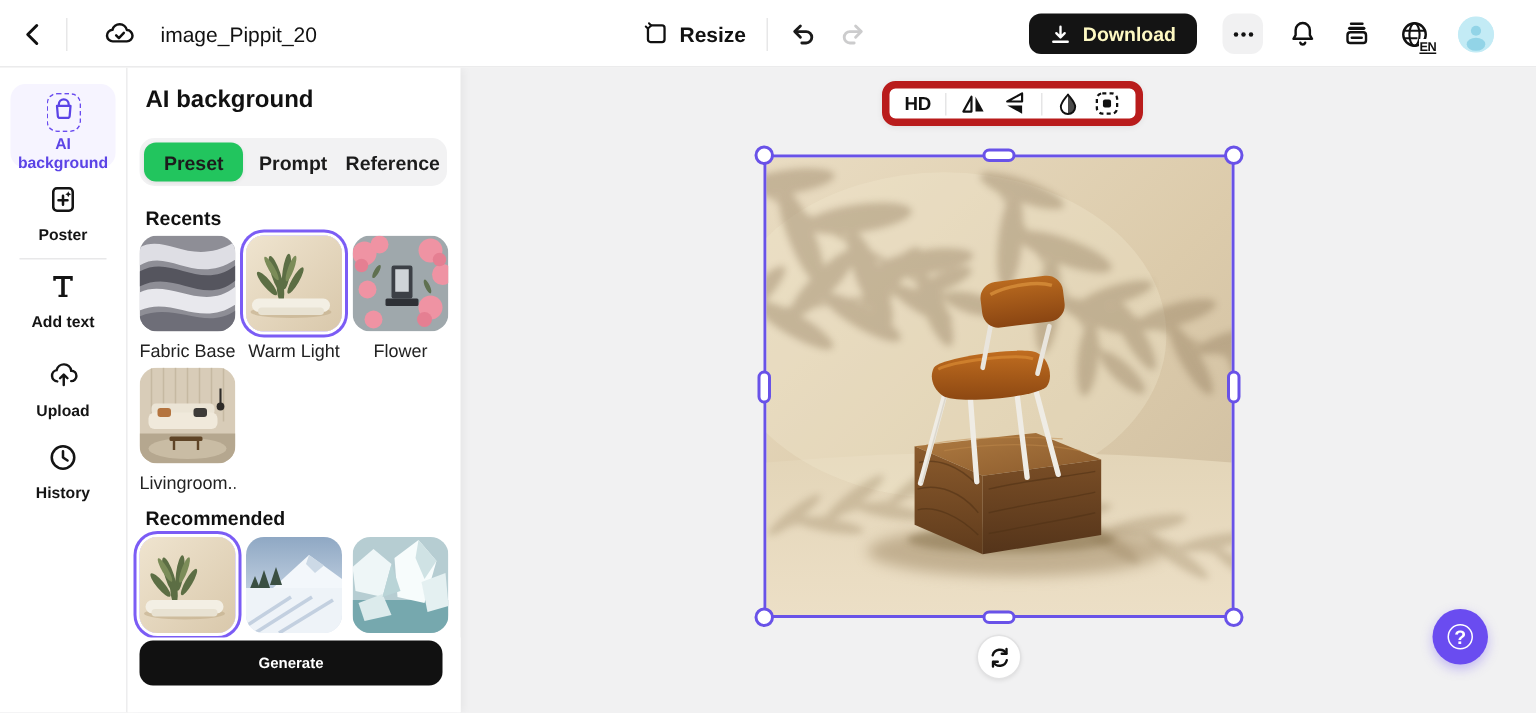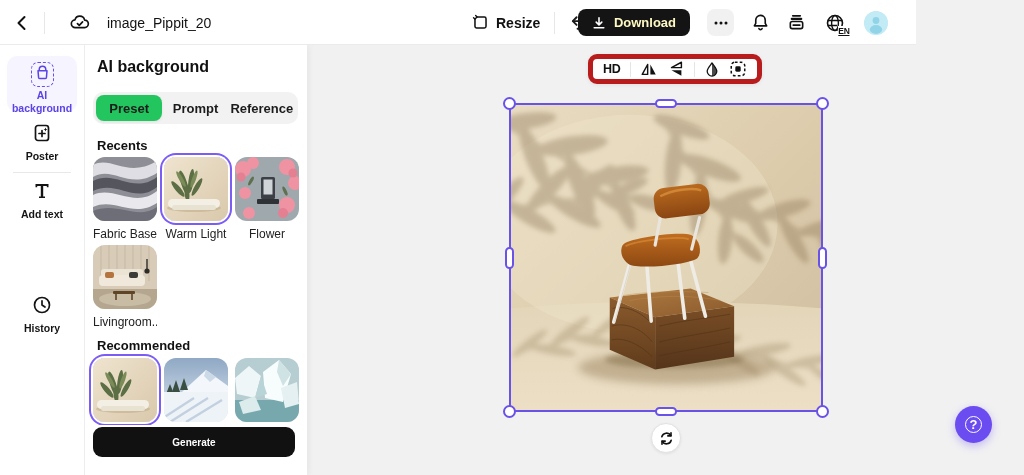--- a/index.html
+++ b/index.html
@@ -1,28 +1,28 @@
 <!DOCTYPE html>
 <html><head>
 <meta charset="utf-8">
 <style>
   * { margin:0; padding:0; box-sizing:border-box; }
   html,body { width:1024px; height:475px; overflow:hidden; }
   body { font-family:"Liberation Sans", sans-serif; background:#f1f1f2; color:#111; }
   .stage { position:relative; width:1024px; height:475px; background:#f1f1f2; }
 
   
-  .topbar { position:absolute; left:0; top:0; width:916px; height:45px; background:#fff;
+  .topbar { position:absolute; left:0; top:0; width:1024px; height:45px; background:#fff;
             border-bottom:1px solid #ebebec; z-index:30;padding-left:40px; }
   .tb-left { position:absolute; left:0; top:0; height:45px; display:flex; align-items:center; }
   .back-btn { width:44px; height:45px; display:flex; align-items:center; justify-content:center; cursor:pointer; }
   .tb-divider { width:1px; height:22px; background:#e7e7e8; }
   .cloud-wrap { margin-left:24px; display:flex; align-items:center; }
   .proj-title { margin-left:16px; font-size:14px; font-weight:500; color:#121212; }
-  .tb-center { position:absolute; left:472px; top:0; height:45px; display:flex; align-items:center; gap:14px; }
+  .tb-center { position:absolute; left:429px; top:0; height:45px; display:flex; align-items:center; gap:14px; }
   .resize-btn { display:flex; align-items:center; gap:7px; font-size:14px; font-weight:600; cursor:pointer; }
   .undo-btn, .redo-btn { display:flex; align-items:center; cursor:pointer; }
   .tb-right { position:absolute; right:28px; top:0; height:45px; display:flex; align-items:center; gap:17px; }
   .download-btn { display:flex; align-items:center; gap:8px; background:#141414; color:#fef9c3;
                   border-radius:8px; height:27px; padding:0 14px; font-size:13px; font-weight:600; cursor:pointer; }
   .more-btn { width:27px; height:27px; background:#f1f1f2; border-radius:8px; display:flex;
               align-items:center; justify-content:center; cursor:pointer; }
   .icon-btn { display:flex; align-items:center; justify-content:center; cursor:pointer; }
   .globe-wrap { position:relative; width:24px; height:24px; }
   .globe-en { position:absolute; right:-3px; bottom:-1px; font-size:8.5px; font-weight:800;
@@ -210,20 +210,29 @@
 
     <div class="rail-item" style="top:136px;">
       <span class="rail-icon">
         <svg width="20" height="20" viewBox="0 0 20 20">
             <path d="M3.5 3 H16.5 V6.2 H14.8 V5 H11.2 V15.5 H13 V17 H7 V15.5 H8.8 V5 H5.2 V6.2 H3.5 Z" fill="#141414"></path>
           </svg>
       </span>
       <div class="rail-label">Add text</div>
     </div>
 
+    <div class="rail-item" style="top:194px;">
+      <span class="rail-icon">
+        <svg width="21" height="21" viewBox="0 0 22 22">
+            <path d="M6.5 16 a4 4 0 0 1-.5-7.9 A5.2 5.2 0 0 1 16.2 8.5 a3.6 3.6 0 0 1 0 7.3" fill="none" stroke="#141414" stroke-width="1.7" stroke-linecap="round"></path>
+            <path d="M11 18.5 V11.5 M8.4 13.8 L11 11.2 L13.6 13.8" fill="none" stroke="#141414" stroke-width="1.7" stroke-linecap="round" stroke-linejoin="round"></path>
+          </svg>
+      </span>
+      <div class="rail-label">Upload</div>
+    </div>
 
     <div class="rail-item" style="top:250px;">
       <span class="rail-icon">
         <svg width="20" height="20" viewBox="0 0 20 20">
             <circle cx="10" cy="10" r="7.5" fill="none" stroke="#141414" stroke-width="1.7"></circle>
             <path d="M10 5.8 V10 L13 12" fill="none" stroke="#141414" stroke-width="1.7" stroke-linecap="round" stroke-linejoin="round"></path>
           </svg>
       </span>
       <div class="rail-label">History</div>
     </div>

